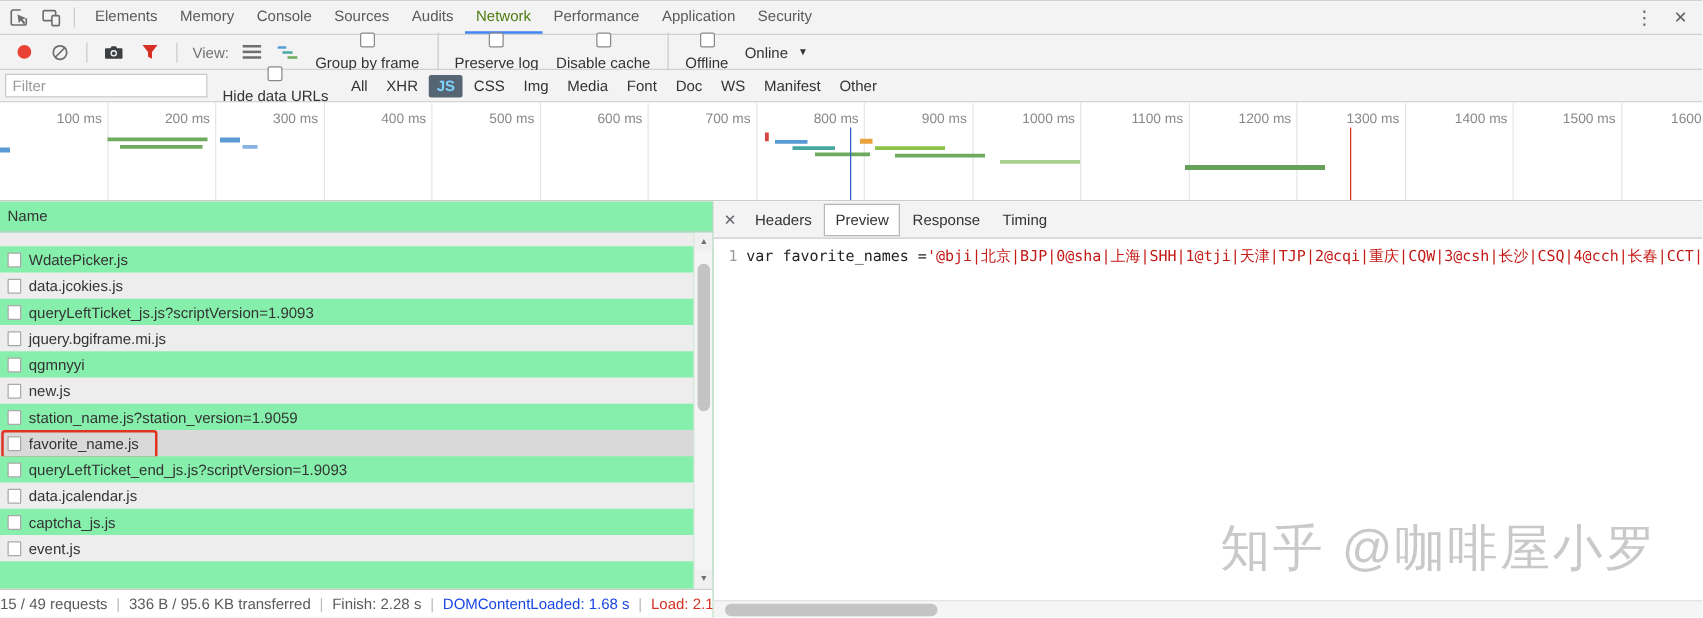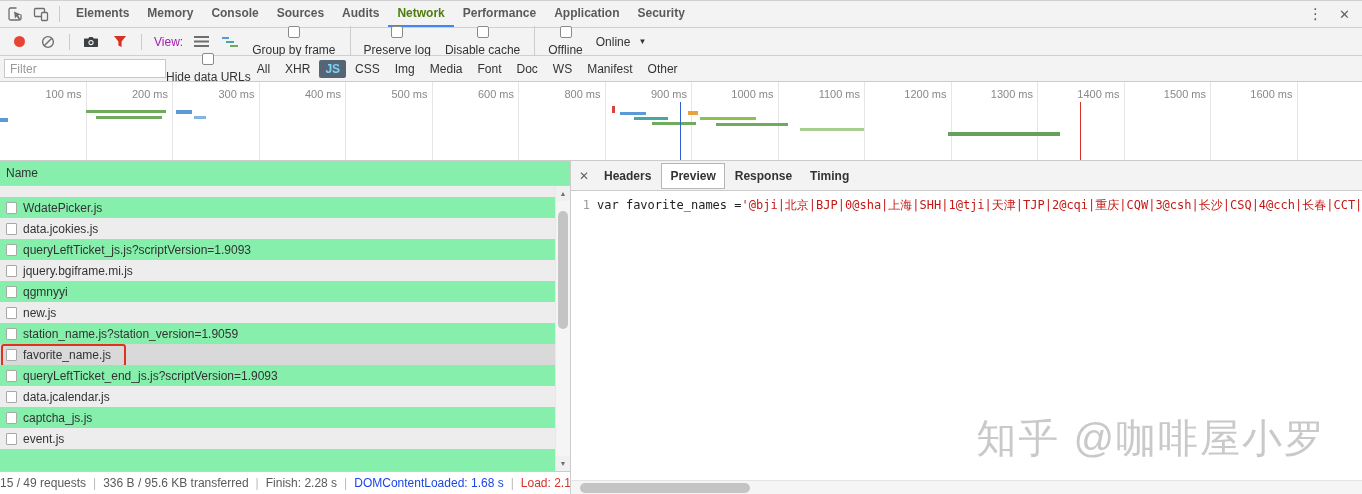--- a/index.html
+++ b/index.html
@@ -9,39 +9,39 @@
     font-family:"Liberation Sans","DejaVu Sans",sans-serif; font-size:12px; color:#333;
     cursor:default;
   }
   .devtools { display:flex; flex-direction:column; width:1362px; height:494px; border-top:1px solid #d0d0d0; }
 
   
   .tabs-row { flex:0 0 27px; height:27px; display:flex; align-items:stretch; background:#f3f3f3; border-bottom:1px solid #d0d0d0; }
   .left-icons { display:flex; align-items:center; gap:4px; padding:0 4px; }
   .icon-btn { width:22px; height:22px; display:flex; align-items:center; justify-content:center; }
   .vsep { width:1px; height:16px; background:#ccc; margin:0 3px; align-self:center; }
-  .panel-tabs { display:flex; align-items:stretch;font-weight:bold; }
+  .panel-tabs { display:flex; align-items:stretch; }
   .panel-tab { display:flex; align-items:center; padding:0 9px; color:#5a5a5a; border-bottom:2px solid transparent; }
   .panel-tab.active { color:#4d7c0f; border-bottom-color:var(--accent-blue,#4285f4); }
   .right-icons { margin-left:auto; display:flex; align-items:center; gap:16px; padding-right:12px; color:#5f6368; }
   .kebab { font-size:15px; } .x-glyph { font-size:13px; }
 
   
   .toolbar-row { flex:0 0 28px; height:28px; display:flex; align-items:center; background:#f3f3f3; border-bottom:1px solid #d0d0d0; padding-left:8px; gap:7px; }
   .record-dot { width:11px; height:11px; border-radius:50%; background:var(--record-red,#ea4335); }
-  .tool-label { color:#a21caf; margin-left:2px; }
+  .tool-label { color:#737373; margin-left:2px; }
   .chk-group { display:flex; align-items:center; gap:14px; margin-left:4px; }
   .chk { display:flex; align-items:center; gap:5px;flex-direction:column; }
   .chk .box { width:12px; height:12px; border:1px solid #8a8a8a; border-radius:2px; background:#fff; }
   .chk.sep-before { border-left:1px solid #ccc; padding-left:13px; }
   .throttle { display:flex; align-items:center; gap:8px; padding:0 6px; }
   .caret { font-size:8px; color:#333; }
 
   
-  .filter-row { flex:0 0 26px; height:26px; display:flex; align-items:center; background:#f3f3f3; border-bottom:1px solid #ccc; padding-left:4px; }
+  .filter-row { flex:0 0 26px; height:26px; display:flex; align-items:center; background:#f3f3f3; border-bottom:1px solid #ccc; padding-left:4px; gap:12px; }
   .filter-input { width:162px; height:19px; border:1px solid #c8c8c8; background:#fff; padding:0 5px; font:inherit; font-size:12px; color:#333; outline:none; }
   .filter-input::placeholder { color:#999; }
   .type-filters { display:flex; align-items:center; gap:3px; }
   .type-chip { padding:2px 6px; color:#333; border-radius:2px; }
   .type-chip.active { background:var(--chip-bg,#566573); color:#7dd3fc; padding:2px 6px;font-weight:bold; }
 
   
   .overview { position:relative; flex:0 0 79px; height:79px; border-bottom:1px solid #ccc; background:#fff; overflow:hidden; }
   .ticks { position:absolute; inset:0; display:flex; }
   .tick { flex:0 0 86.5px; border-right:1px solid #e6e6e6; text-align:right; padding-top:5px; }
@@ -219,20 +219,21 @@
 
   <div class="overview">
     <div class="ticks">
 
     <div class="tick"><span class="tick-label">100 ms</span></div>
         <div class="tick"><span class="tick-label">200 ms</span></div>
         <div class="tick"><span class="tick-label">300 ms</span></div>
         <div class="tick"><span class="tick-label">400 ms</span></div>
         <div class="tick"><span class="tick-label">500 ms</span></div>
         <div class="tick"><span class="tick-label">600 ms</span></div>
+        <div class="tick"><span class="tick-label">700 ms</span></div>
         <div class="tick"><span class="tick-label">800 ms</span></div>
         <div class="tick"><span class="tick-label">900 ms</span></div>
         <div class="tick"><span class="tick-label">1000 ms</span></div>
         <div class="tick"><span class="tick-label">1100 ms</span></div>
         <div class="tick"><span class="tick-label">1200 ms</span></div>
         <div class="tick"><span class="tick-label">1300 ms</span></div>
         <div class="tick"><span class="tick-label">1400 ms</span></div>
         <div class="tick"><span class="tick-label">1500 ms</span></div>
         <div class="tick"><span class="tick-label">1600 ms</span></div>
       </div>

